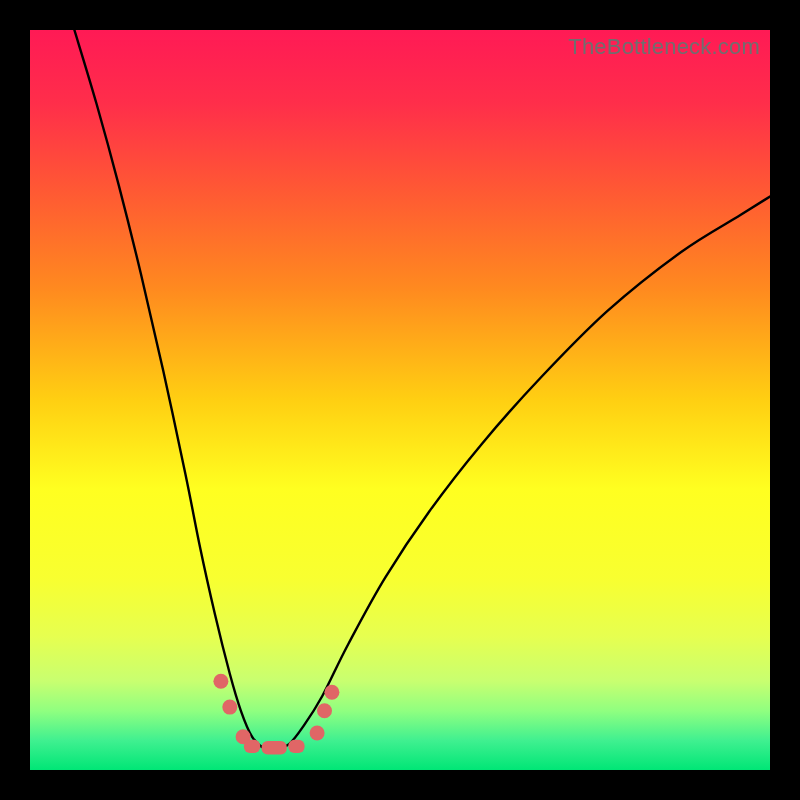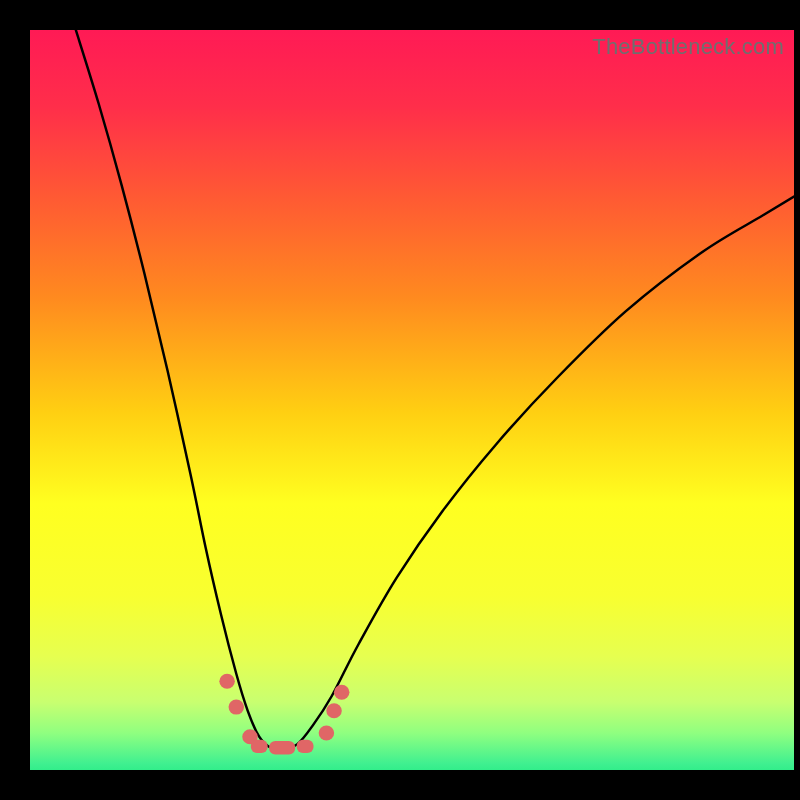--- a/index.html
+++ b/index.html
@@ -19,21 +19,20 @@
     height: 800px;
     background: #000;
   }
   .plot-area {
     position: absolute;
     left: 30px;
     top: 30px;
     width: 740px;
     height: 740px;
     overflow: hidden;
-    padding-left: 24px;
   }
   .gradient {
     position: absolute;
     inset: 0;
   }
   .watermark {
     position: absolute;
     top: 4px;
     right: 10px;
     color: #6f6f6f;

